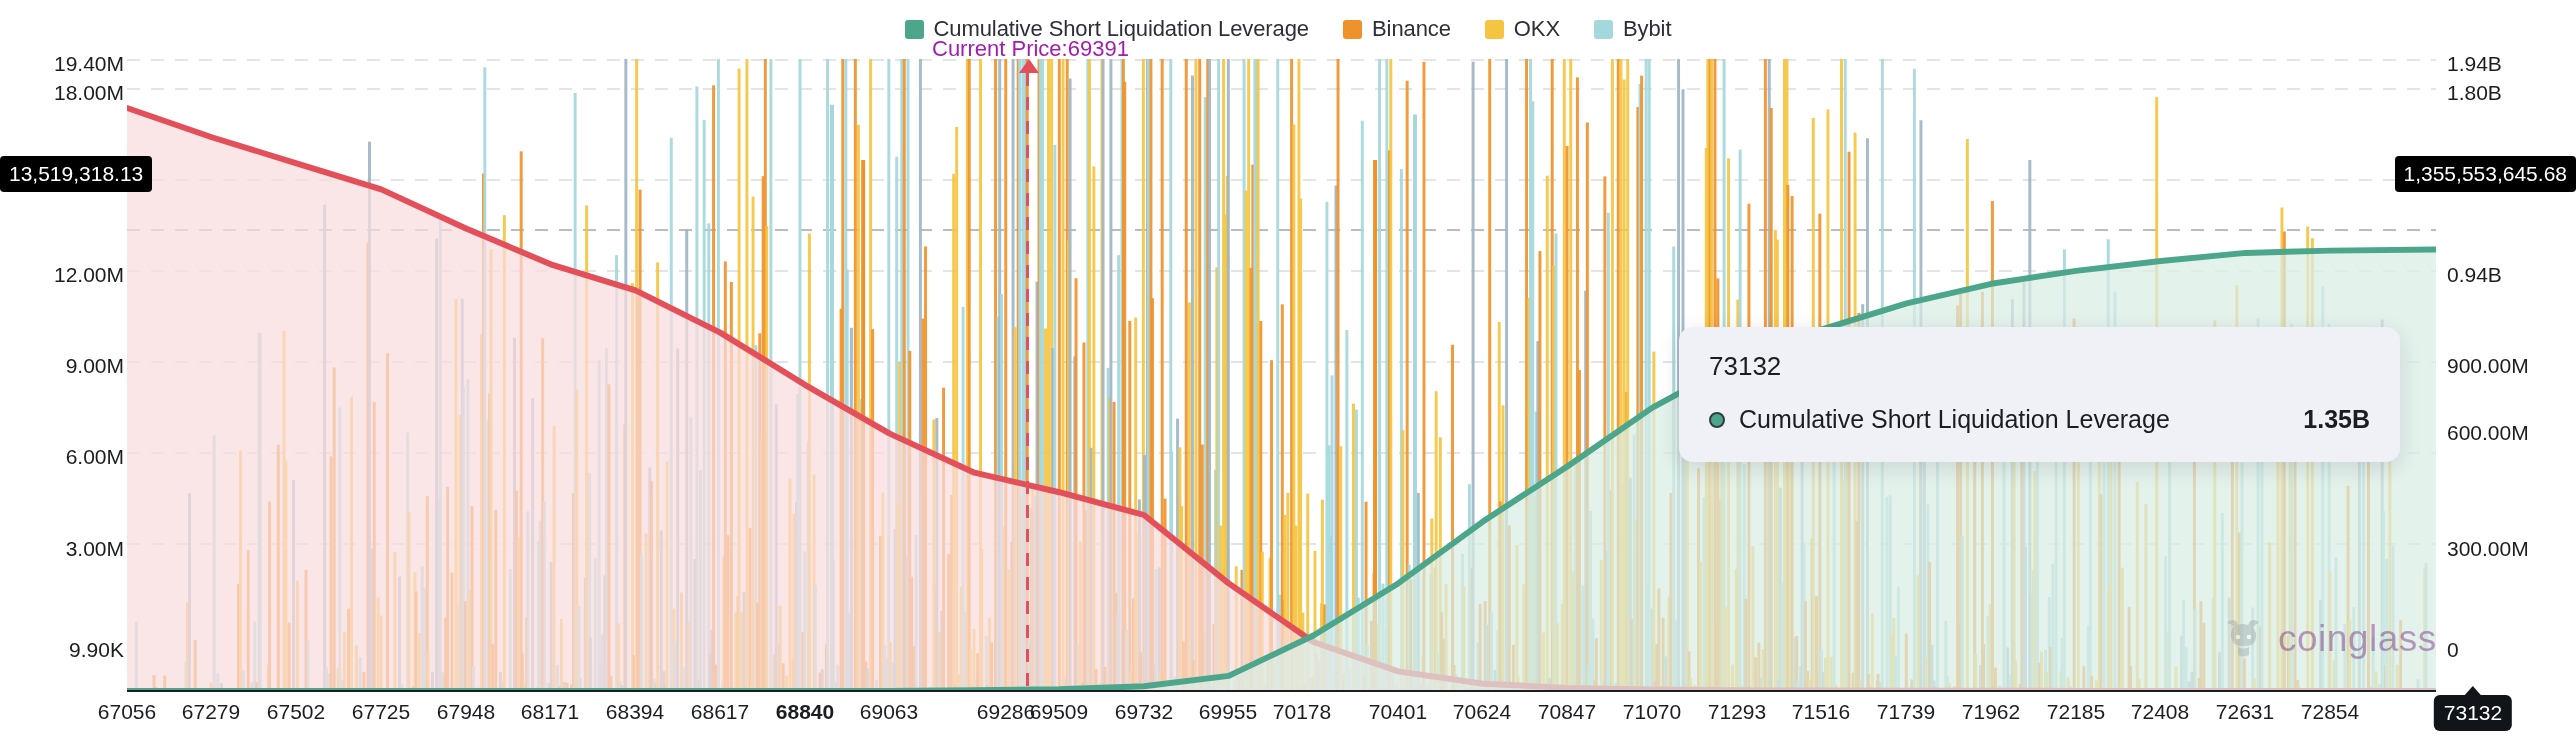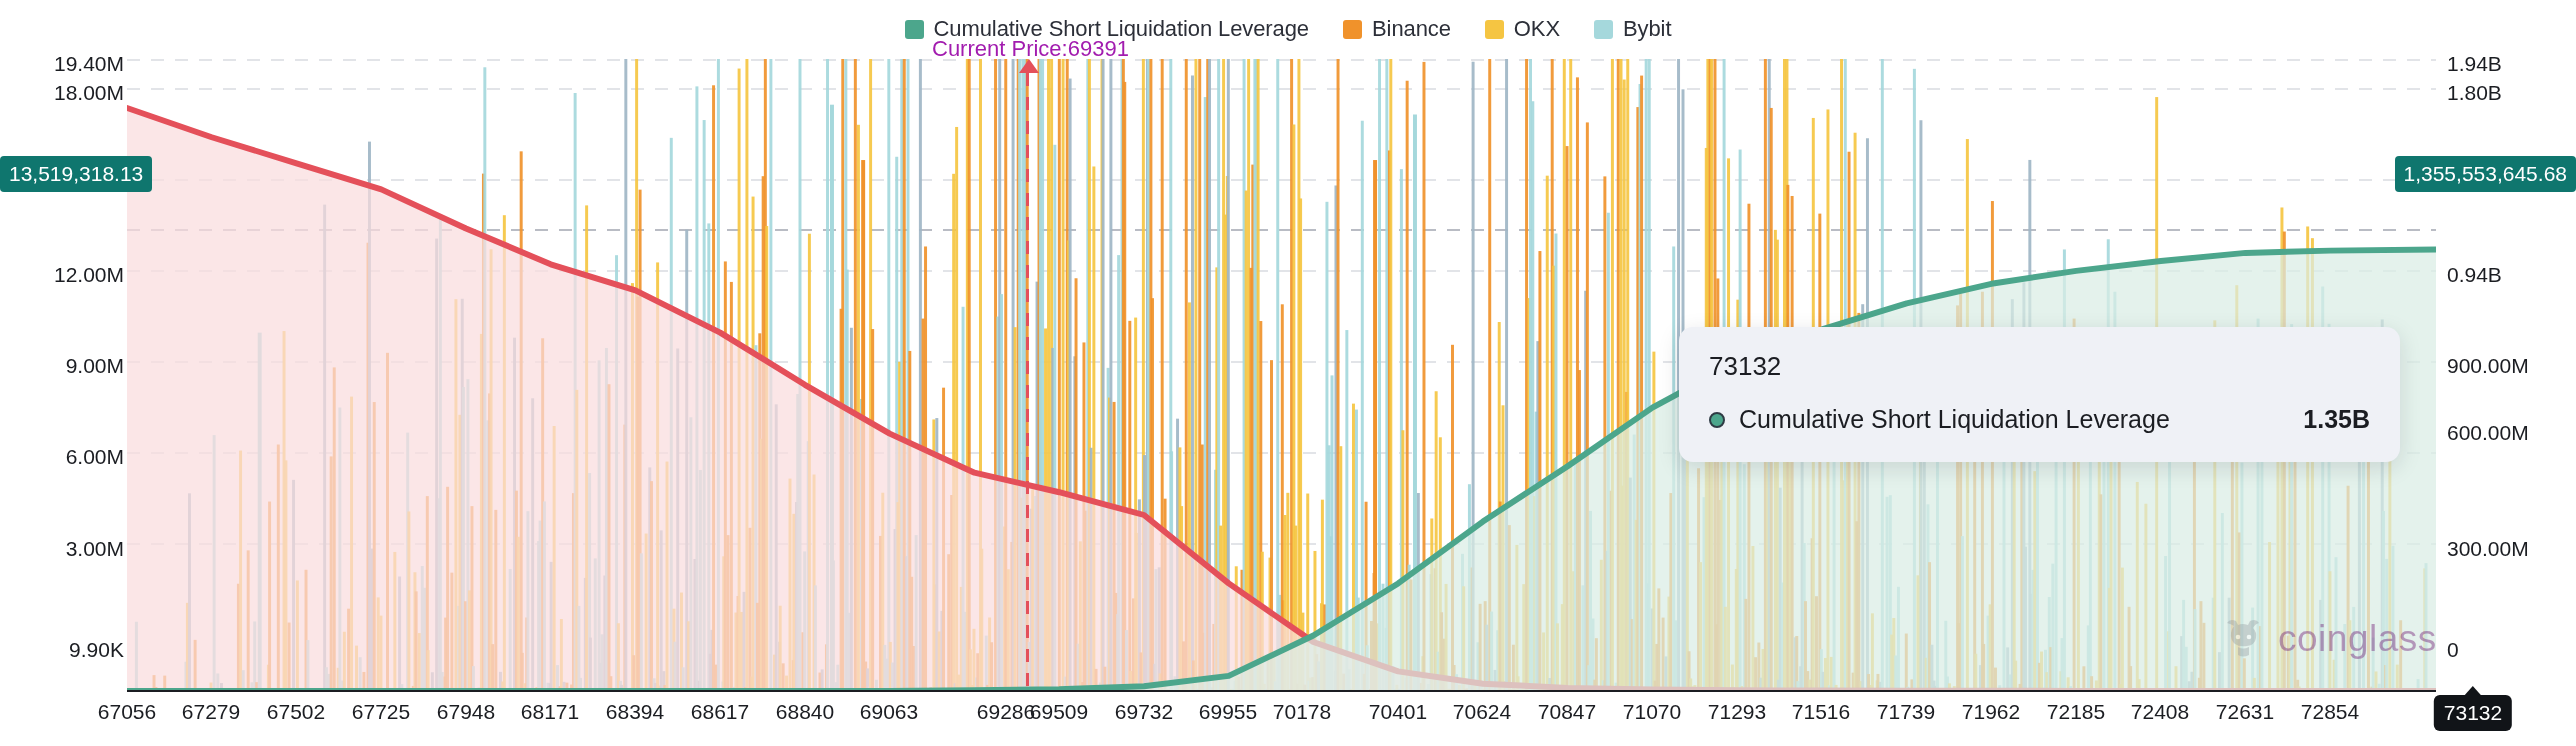--- a/index.html
+++ b/index.html
@@ -61,21 +61,21 @@
   }
 
   
   .ytick {
     position: absolute; font-size: 21px; color: #1b1d22;
     white-space: nowrap; line-height: 1;
   }
   .ytick.left  { right: 2452px; text-align: right; }
   .ytick.right { left: 2447px;  text-align: left; }
   .ytick-pill {
-    position: absolute; background: #0f766e; color: #ffffff;
+    position: absolute; background: #000000; color: #ffffff;
     font-size: 21px; padding: 7px 9px 8px; border-radius: 4px;
     white-space: nowrap; line-height: 1; z-index: 26;
   }
   .xtick {
     position: absolute; top: 701px; font-size: 21px; color: #1b1d22;
     transform: translateX(-50%); white-space: nowrap; line-height: 1;
   }
   .xtick-pill {
     position: absolute; top: 695px; background: #111418; color: #fff;
     font-size: 21px; padding: 7px 10px 8px; border-radius: 6px;
@@ -1214,21 +1214,21 @@
 
   <div id="xticks">
       <div class="xtick" style="left: 127px;">67056</div>
       <div class="xtick" style="left: 211px;">67279</div>
       <div class="xtick" style="left: 296px;">67502</div>
       <div class="xtick" style="left: 381px;">67725</div>
       <div class="xtick" style="left: 466px;">67948</div>
       <div class="xtick" style="left: 550px;">68171</div>
       <div class="xtick" style="left: 635px;">68394</div>
       <div class="xtick" style="left: 720px;">68617</div>
-      <div class="xtick" style="left: 805px;">68840</div>
+      <div class="xtick" style="left: 805px; font-weight: bold;">68840</div>
       <div class="xtick" style="left: 889px;">69063</div>
       <div class="xtick" style="left: 974px; margin-left: 32px;">69286</div>
       <div class="xtick" style="left: 1059px;">69509</div>
       <div class="xtick" style="left: 1144px;">69732</div>
       <div class="xtick" style="left: 1228px;">69955</div>
       <div class="xtick" style="left: 1302px;">70178</div>
       <div class="xtick" style="left: 1398px;">70401</div>
       <div class="xtick" style="left: 1482px;">70624</div>
       <div class="xtick" style="left: 1567px;">70847</div>
       <div class="xtick" style="left: 1652px;">71070</div>

